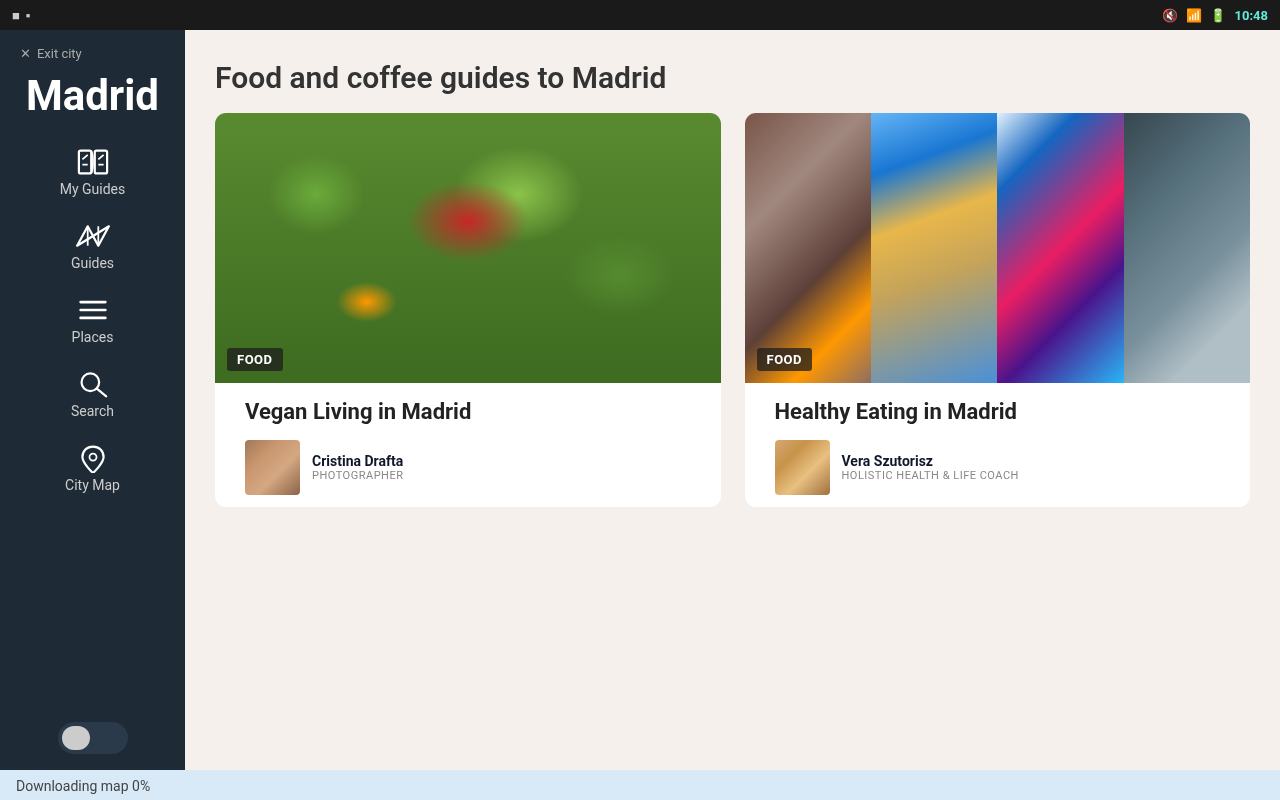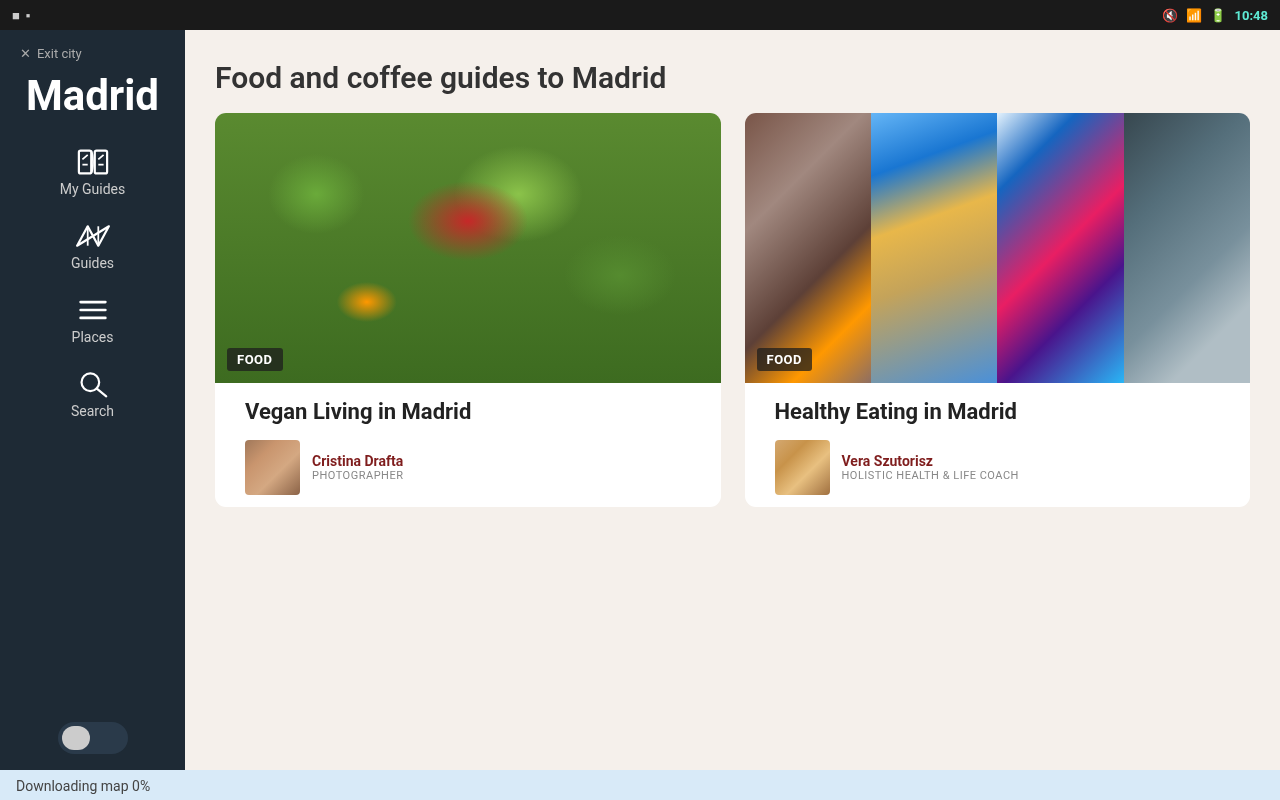--- a/index.html
+++ b/index.html
@@ -232,21 +232,21 @@
       background: linear-gradient(135deg, #a0785a 0%, #c9956e 30%, #d4a882 60%, #8b6347 100%);
     }
     .avatar-2 {
       background: linear-gradient(135deg, #d4a870 0%, #c8934a 30%, #e8c080 60%, #a07040 100%);
     }
 
     .author-info { display: flex; flex-direction: column; }
     .author-name {
       font-size: 14px;
       font-weight: bold;
-      color: #7f1d1d;
+      color: #0f172a;
     }
     .author-role {
       font-size: 11px;
       color: #888;
       text-transform: uppercase;
       letter-spacing: 0.5px;
     }
 
     
     .download-bar {
@@ -317,20 +317,27 @@
     </div>
 
     <div class="nav-item">
       <svg class="nav-svg" viewBox="0 0 40 34">
         <circle cx="17" cy="15" r="10" stroke="#fff" stroke-width="2.5" fill="none"></circle>
         <line x1="24" y1="22" x2="35" y2="31" stroke="#fff" stroke-width="2.5" stroke-linecap="round"></line>
       </svg>
       <span class="nav-label">Search</span>
     </div>
 
+    <div class="nav-item">
+      <svg class="nav-svg" viewBox="0 0 40 34">
+        <path d="M20 4 C13 4 8 9 8 16 C8 23 20 34 20 34 C20 34 32 23 32 16 C32 9 27 4 20 4 Z" stroke="#fff" stroke-width="2.5" fill="none"></path>
+        <circle cx="20" cy="16" r="4" stroke="#fff" stroke-width="2" fill="none"></circle>
+      </svg>
+      <span class="nav-label">City Map</span>
+    </div>
 
     <div class="toggle-wrap" style="margin-top: auto; margin-bottom: 16px;">
       <div class="toggle-knob"></div>
     </div>
 
   </div>
 
   <div class="main-content">
 
     <h2 class="section-title">Food and coffee guides to Madrid</h2>

